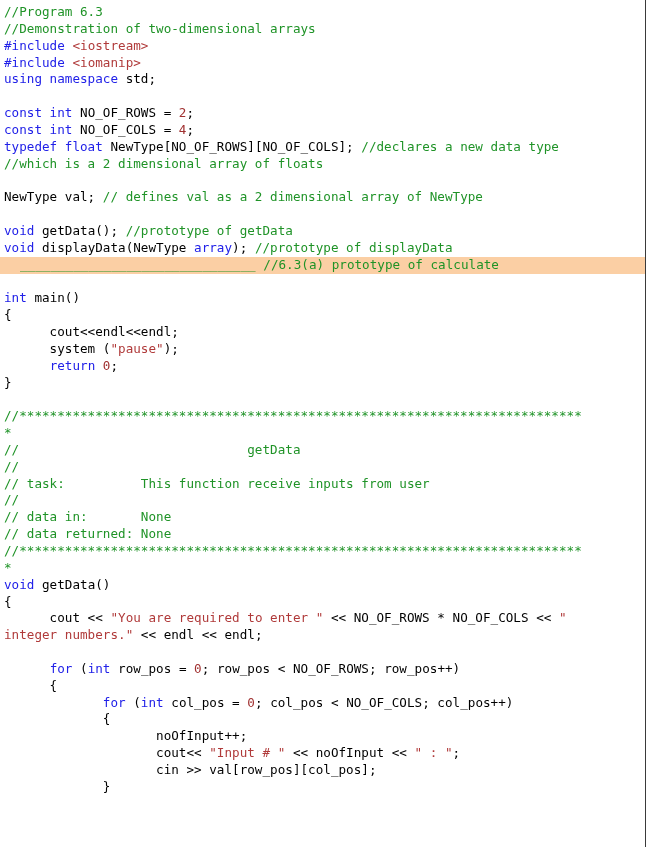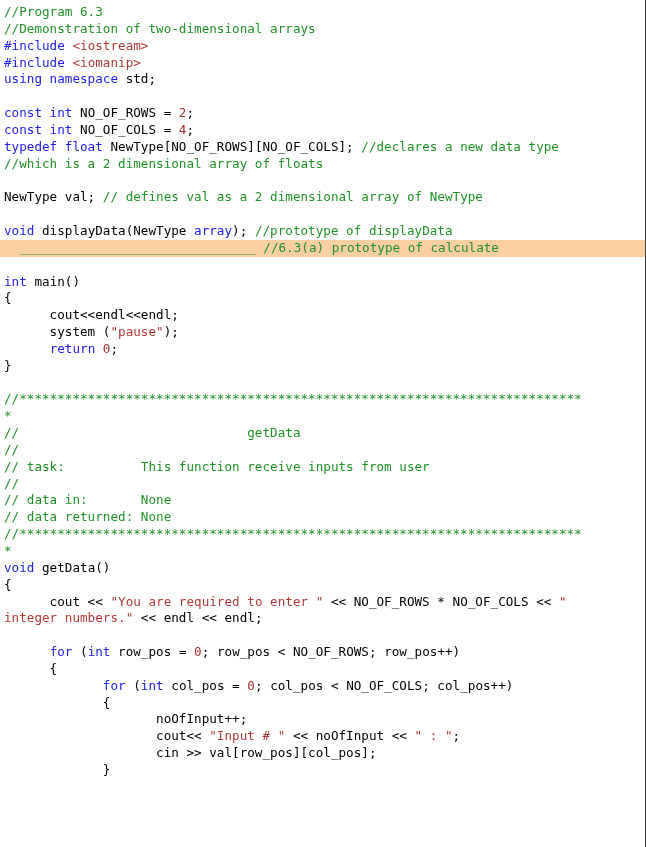--- a/index.html
+++ b/index.html
@@ -63,20 +63,21 @@
       <div class="code-line"><span class="k">#include </span><span class="s">&lt;iomanip&gt;</span></div>
       <div class="code-line"><span class="k">using namespace </span><span class="p">std;</span></div>
       <div class="code-line">&nbsp;</div>
       <div class="code-line"><span class="k">const int </span><span class="p">NO_OF_ROWS = </span><span class="n">2</span><span class="p">;</span></div>
       <div class="code-line"><span class="k">const int </span><span class="p">NO_OF_COLS = </span><span class="n">4</span><span class="p">;</span></div>
       <div class="code-line"><span class="k">typedef float </span><span class="p">NewType[NO_OF_ROWS][NO_OF_COLS]; </span><span class="c">//declares a new data type</span></div>
       <div class="code-line"><span class="c">//which is a 2 dimensional array of floats</span></div>
       <div class="code-line">&nbsp;</div>
       <div class="code-line"><span class="p">NewType val; </span><span class="c">// defines val as a 2 dimensional array of NewType</span></div>
       <div class="code-line">&nbsp;</div>
+      <div class="code-line"><span class="k">void </span><span class="p">getData(); </span><span class="c">//prototype of getData</span></div>
       <div class="code-line"><span class="k">void </span><span class="p">displayData(NewType </span><span class="k">array</span><span class="p">); </span><span class="c">//prototype of displayData</span></div>
       <div class="code-line hl"><span class="u">_______________________________</span><span class="c"> //6.3(a) prototype of calculate</span></div>
       <div class="code-line">&nbsp;</div>
       <div class="code-line"><span class="k">int </span><span class="p">main()</span></div>
       <div class="code-line"><span class="p">{</span></div>
       <div class="code-line"><span class="p">      cout&lt;&lt;endl&lt;&lt;endl;</span></div>
       <div class="code-line"><span class="p">      system (</span><span class="s">"pause"</span><span class="p">);</span></div>
       <div class="code-line"><span class="p">      </span><span class="k">return </span><span class="n">0</span><span class="p">;</span></div>
       <div class="code-line"><span class="p">}</span></div>
       <div class="code-line">&nbsp;</div>

